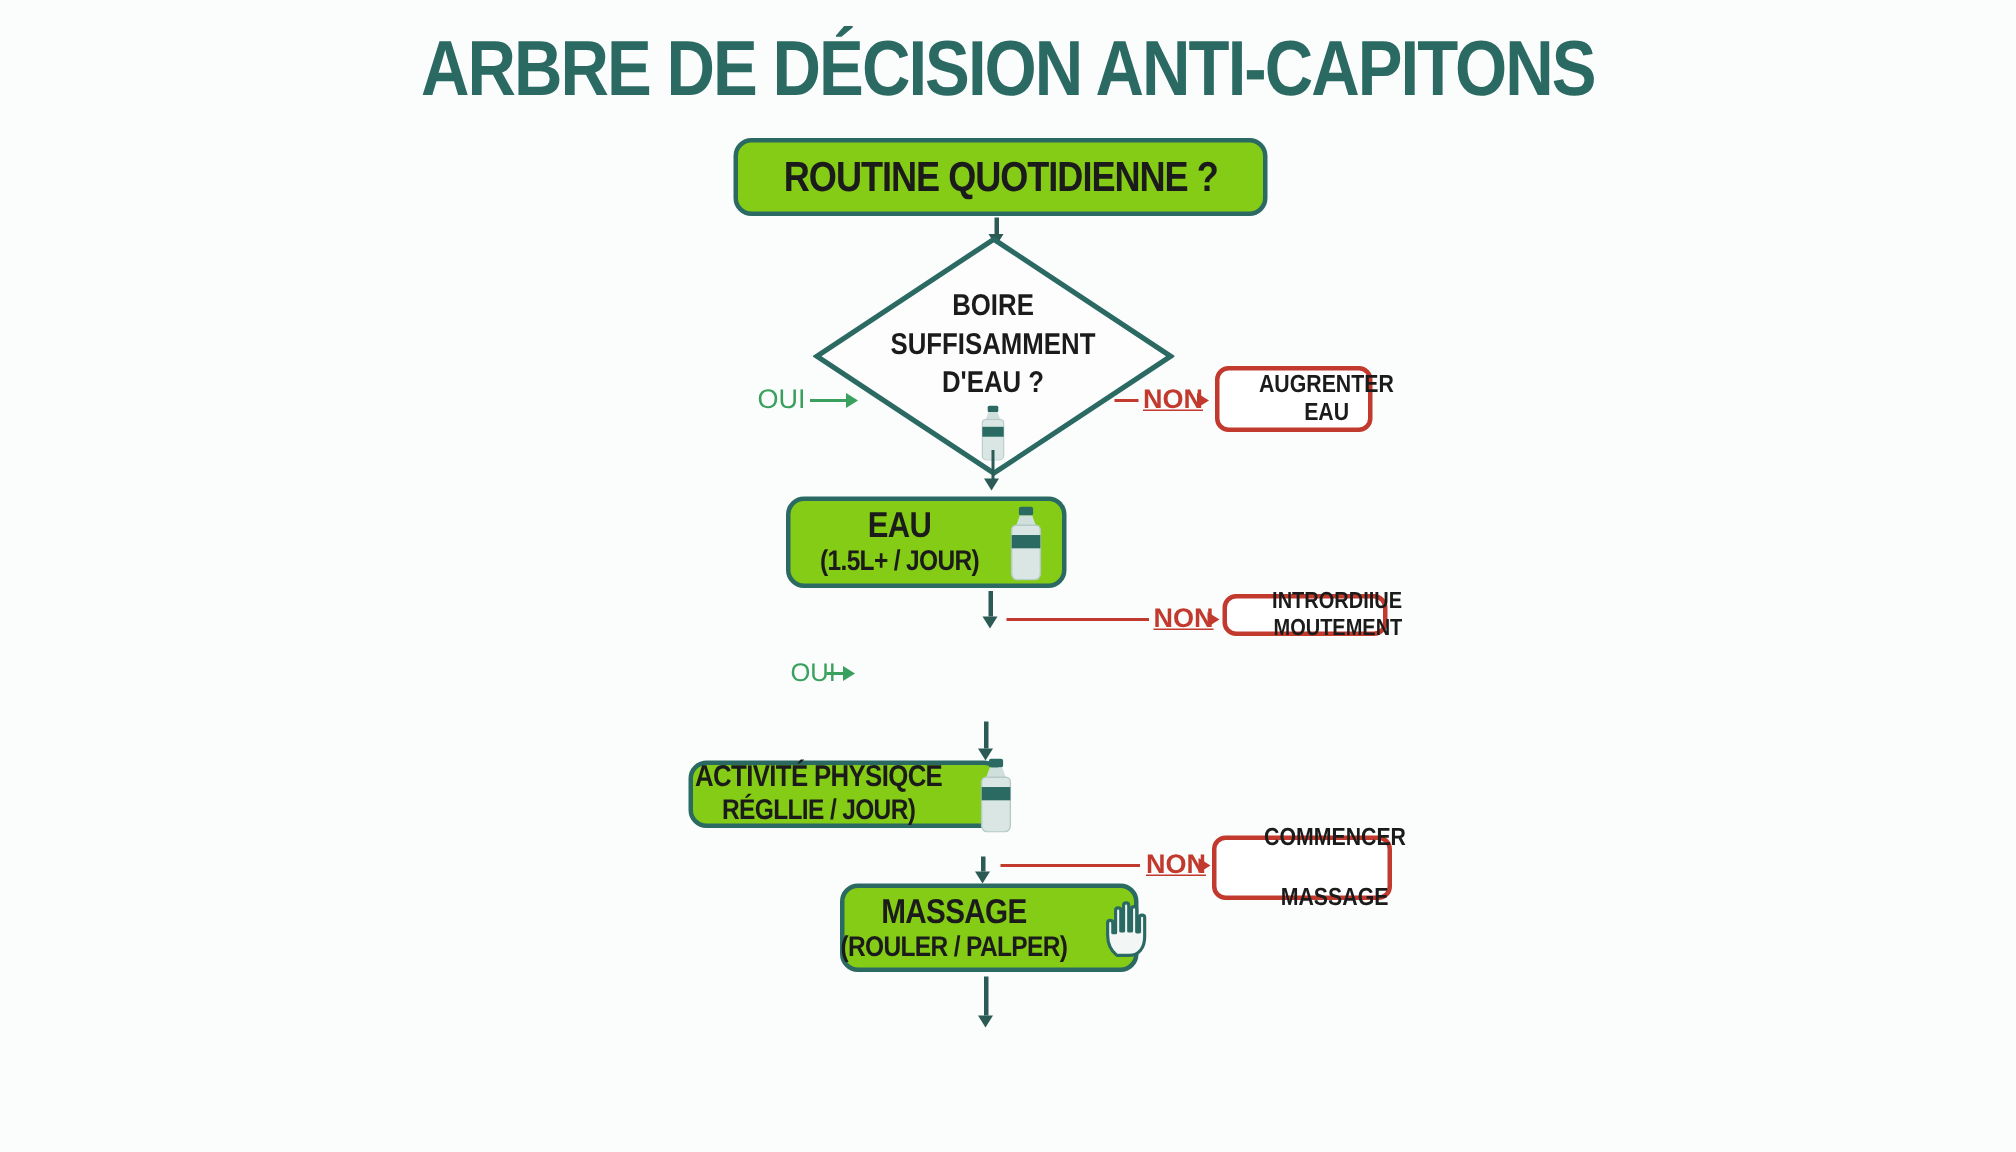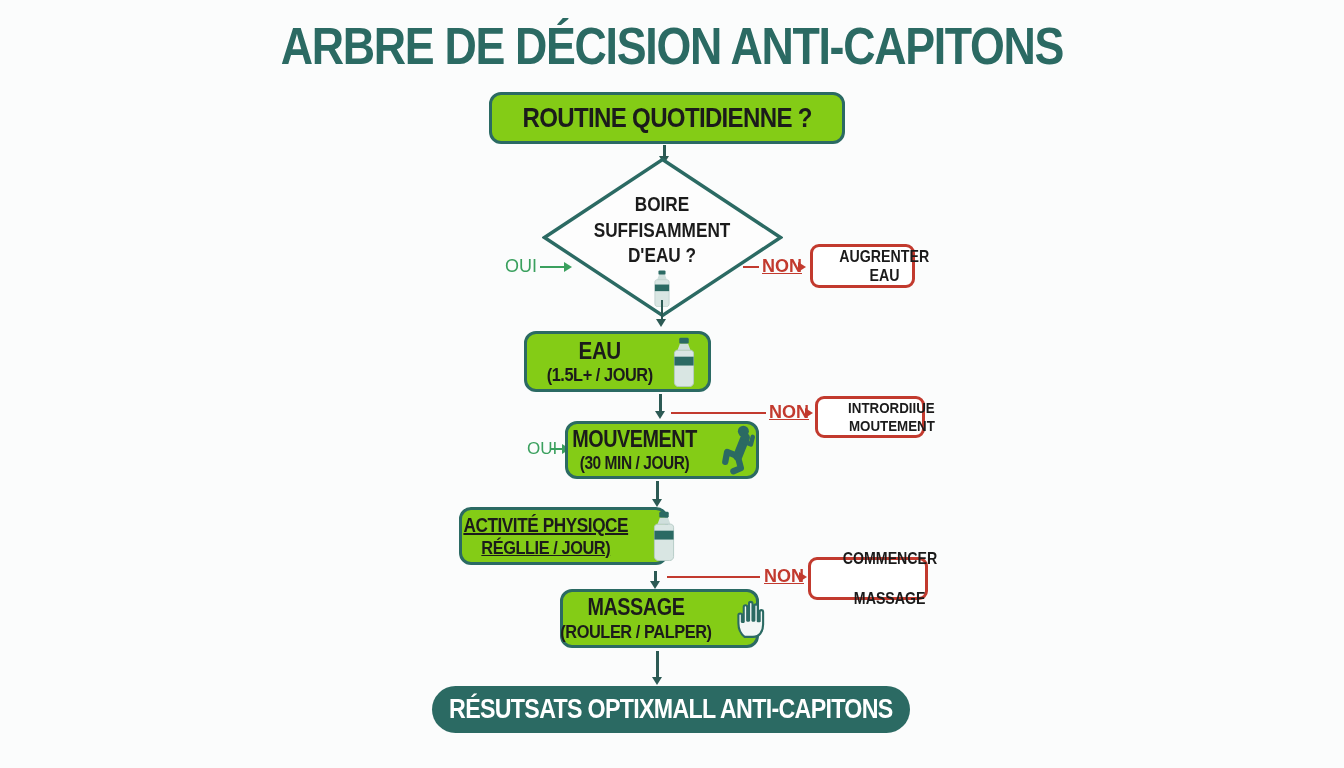--- a/index.html
+++ b/index.html
@@ -35,29 +35,29 @@
   .step .t1{font-size:24px;}
   .step .t2{font-size:19px;}
   .icon-wrap{flex:0 0 auto;display:flex;align-items:center;justify-content:center;}
 
   [data-name="eau-box"]{left:524px;top:331px;width:187px;height:61px;}
   [data-name="eau-box"] .icon-wrap{width:26px;height:50px;}
   [data-name="mouvement-box"]{left:565px;top:421px;width:194px;height:58px;}
   [data-name="mouvement-box"] .t1{font-size:23px;}
   [data-name="mouvement-box"] .t2{font-size:18px;}
   [data-name="mouvement-box"] .icon-wrap{width:46px;height:50px;}
-  [data-name="activite-box"]{left:459px;top:507px;width:209px;height:58px;text-decoration:underline;}
+  [data-name="activite-box"]{left:459px;top:507px;width:209px;height:45px;}
   [data-name="activite-box"] .t1{font-size:20px;}
   [data-name="activite-box"] .icon-wrap{width:26px;height:50px;}
   [data-name="massage-box"]{left:560px;top:589px;width:199px;height:59px;}
   [data-name="massage-box"] .t1{font-size:23px;}
   [data-name="massage-box"] .icon-wrap{width:38px;height:42px;}
 
   [data-name="augmenter-eau-box"]{left:810px;top:244px;width:105px;height:44px;font-size:16.5px;}
-  [data-name="introduire-mouvement-box"]{left:815px;top:396px;width:110px;height:42px;font-size:15.5px;}
+  [data-name="introduire-mouvement-box"]{left:815px;top:396px;width:110px;height:28px;font-size:15.5px;}
   [data-name="commencer-massage-box"]{left:808px;top:557px;width:120px;height:43px;font-size:16.5px;gap:20px;}
 
   [data-name="result-pill"]{position:absolute;left:432px;top:686px;width:478px;height:47px;border-radius:24px;
     background:var(--teal);display:flex;align-items:center;justify-content:center;
     color:var(--result-text);font-size:27px;font-weight:800;letter-spacing:-0.8px;}
 
   .vline{position:absolute;width:2.6px;background:var(--line);}
   .ah-down{position:absolute;width:0;height:0;border-left:5.5px solid transparent;border-right:5.5px solid transparent;border-top:8.5px solid var(--line);}
   .hline-red{position:absolute;height:2.4px;background:var(--red);}
   .hline-green{position:absolute;height:2.4px;background:var(--green);}
@@ -153,35 +153,20 @@
     <span class="cond" data-name="introduire-line-1">INTRORDIIUE</span>
     <span class="cond" data-name="introduire-line-2">MOUTEMENT</span>
   </div>
 
   <div data-name="edge-oui-mouvement">
     <span class="lbl-green" style="left:527px;top:439px;font-size:17px;" data-name="oui-label">OUI</span>
     <div class="hline-green" style="left:551px;top:448px;width:12px;" data-name="connector-line"></div>
     <div class="ah-right-green" style="left:562px;top:444px;" data-name="arrowhead-right-icon"></div>
   </div>
 
-  <div class="box-teal step" data-name="mouvement-box">
-    <div class="txt cond-stack">
-      <div class="t1" data-name="mouvement-title">MOUVEMENT</div>
-      <div class="t2" data-name="mouvement-subtitle">(30 MIN / JOUR)</div>
-    </div>
-    <div class="icon-wrap">
-      <svg viewBox="0 0 36 40" data-name="exercise-person-icon">
-        <circle cx="21.5" cy="5" r="4.4" fill="var(--teal)"></circle>
-        <path d="M23 10 L17 25" stroke="var(--teal)" stroke-width="7.5" stroke-linecap="round" fill="none"></path>
-        <path d="M21 13 L27.5 15.5 L29 9.5" stroke="var(--teal)" stroke-width="3.6" stroke-linecap="round" stroke-linejoin="round" fill="none"></path>
-        <path d="M17 25 L8.5 21.5 L7 29.5" stroke="var(--teal)" stroke-width="5" stroke-linecap="round" stroke-linejoin="round" fill="none"></path>
-        <path d="M17 25 L19.5 34.5 L13.5 37" stroke="var(--teal)" stroke-width="5" stroke-linecap="round" stroke-linejoin="round" fill="none"></path>
-      </svg>
-    </div>
-  </div>
 
   <div data-name="connector-mouvement-activite">
     <div class="vline" style="left:656px;top:481px;height:18px;" data-name="connector-line"></div>
     <div class="ah-down" style="left:651.8px;top:499px;" data-name="arrowhead-down-icon"></div>
   </div>
 
   <div class="box-teal step" data-name="activite-box">
     <div class="txt cond-stack">
       <div class="t1" data-name="activite-title">ACTIVITÉ PHYSIQCE</div>
       <div class="t2" data-name="activite-subtitle">RÉGLLIE / JOUR)</div>
@@ -220,17 +205,14 @@
         <path d="M9 31.5 C5.8 29 4 25 4 20.5 L4 14 C4 12.1 6.8 12.1 6.8 14 L6.8 19.3 L8.3 19.3 L8.3 7.3 C8.3 5.4 11.1 5.4 11.1 7.3 L11.1 18.3 L12.6 18.3 L12.6 4.6 C12.6 2.7 15.4 2.7 15.4 4.6 L15.4 18.3 L16.9 18.3 L16.9 6.6 C16.9 4.7 19.7 4.7 19.7 6.6 L19.7 18.8 L21.2 18.8 L21.2 11.2 C21.2 9.3 24 9.3 24 11.2 L24 21.5 C24 27.5 20.8 31.5 15.8 31.5 Z" fill="#f2f7f6" stroke="var(--teal)" stroke-width="1.7" stroke-linejoin="round"></path>
       </svg>
     </div>
   </div>
 
   <div data-name="connector-massage-result">
     <div class="vline" style="left:656px;top:651px;height:26px;" data-name="connector-line"></div>
     <div class="ah-down" style="left:651.8px;top:677px;" data-name="arrowhead-down-icon"></div>
   </div>
 
-  <div data-name="result-pill">
-    <span class="cond" data-name="result-label">RÉSUTSATS OPTIXMALL ANTI-CAPITONS</span>
-  </div>
 
 </div>
 
 </body></html>

